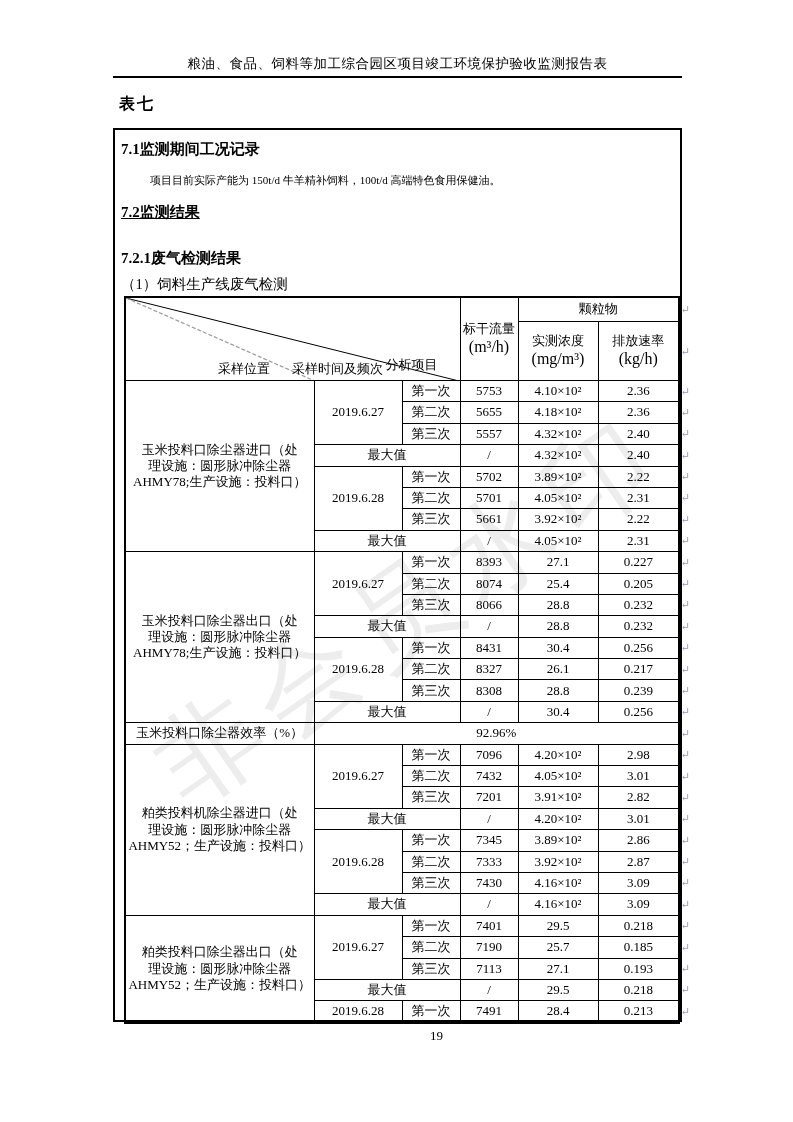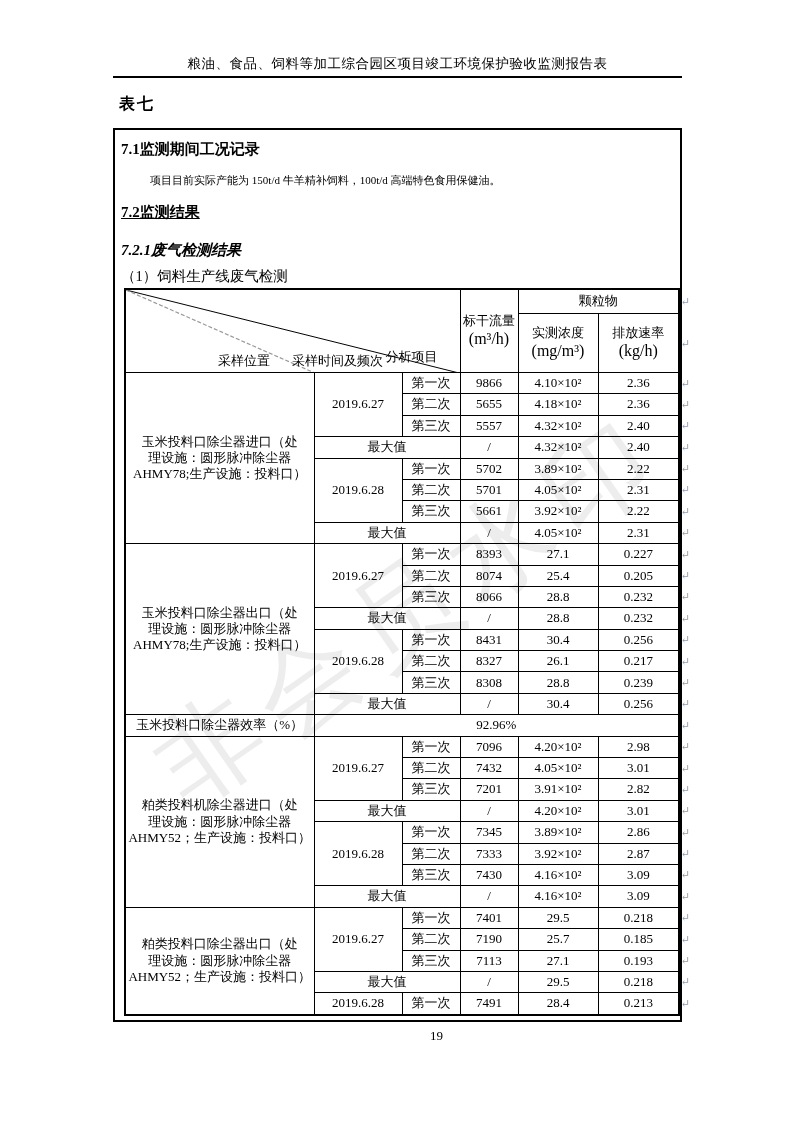--- a/index.html
+++ b/index.html
@@ -18,21 +18,21 @@
   
   .content-box{
     position:absolute;top:128px;left:113px;width:569px;height:894px;
     border:2px solid #000;box-sizing:border-box;
   }
   .box-inner{padding:6px 6px 0 6px;}
   .h-bold{font-size:15px;font-weight:bold;line-height:22px;}
   .h71{margin-top:2px;}
   .para{margin-top:9px;padding:0 6px;font-size:11px;line-height:22px;text-indent:2.1em;}
   .h72{margin-top:10px;text-decoration:underline;}
-  .h721{margin-top:16px;font-style:italic;}
+  .h721{margin-top:24px;}
   .sub-item{margin-top:5px;font-size:14.5px;line-height:20px;}
   .tbl-caption{margin-top:2px;text-align:center;font-size:14px;font-weight:bold;line-height:18px;}
 
   
   .table-wrap{position:relative;margin:2px 0 0 3px;width:554px;}
   table.mon{
     border-collapse:collapse;table-layout:fixed;width:554px;
     border:2px solid #000;font-size:13px;
   }
   table.mon td{
@@ -117,21 +117,21 @@
             </td>
           </tr>
         </thead>
         <tbody>
             <tr>
               <td class="loc" rowspan="8">玉米投料口除尘器进口（处
 理设施：圆形脉冲除尘器
 AHMY78;生产设施：投料口）</td>
               <td rowspan="3">2019.6.27</td>
               <td>第一次</td>
-              <td>9866</td>
+              <td>5753</td>
               <td>4.10×10²</td>
               <td>2.36</td>
             </tr>
             <tr>
               <td>第二次</td>
               <td>5655</td>
               <td>4.18×10²</td>
               <td>2.36</td>
             </tr>
             <tr>

